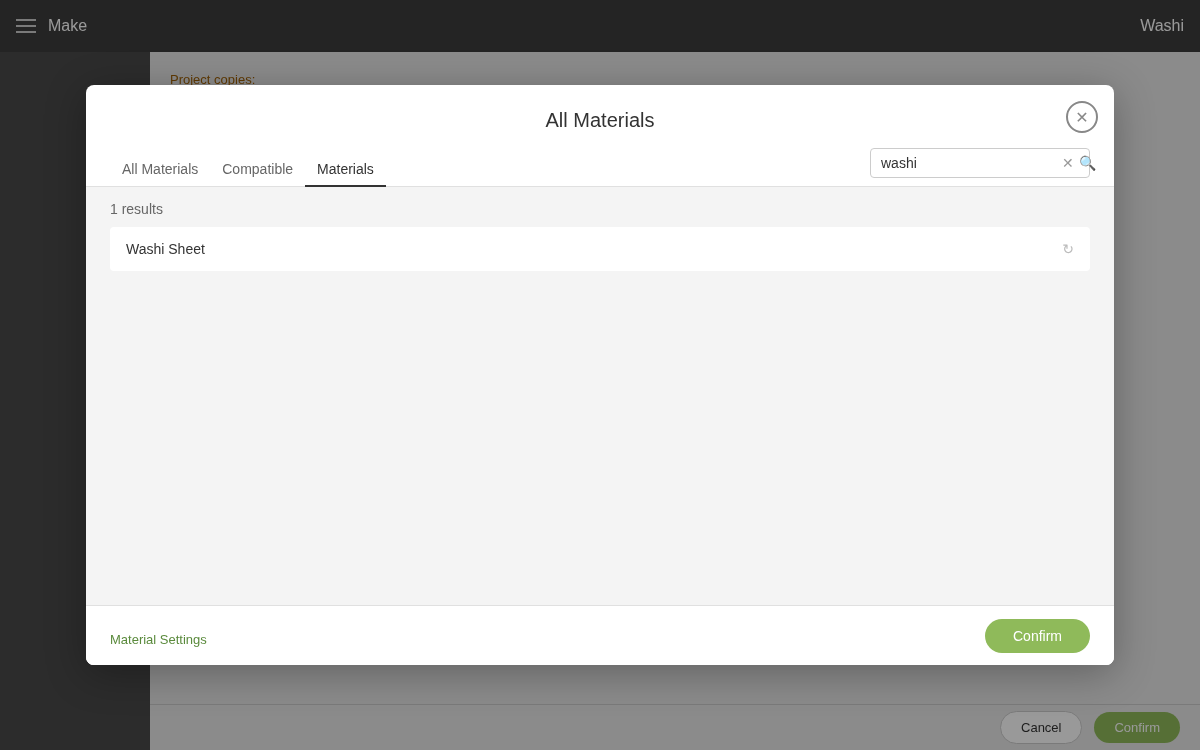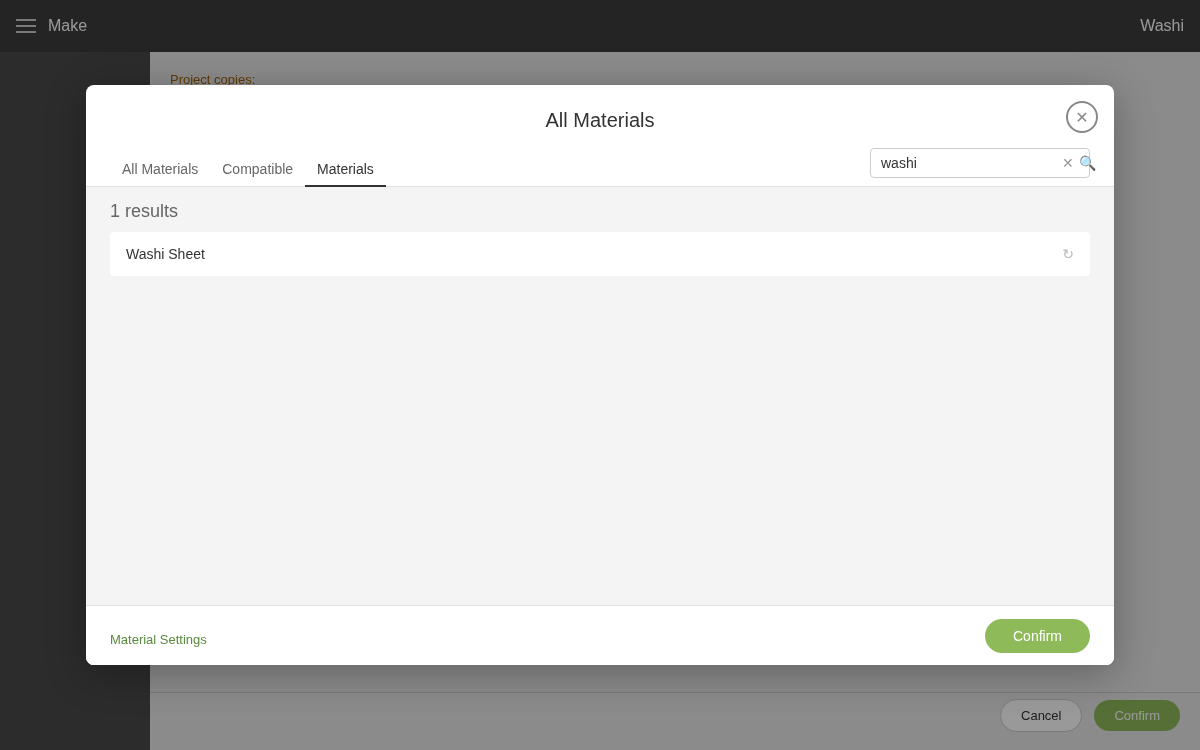--- a/index.html
+++ b/index.html
@@ -35,21 +35,21 @@
       width: 75px; height: 75px; background: #222; border-radius: 4px;
       display: flex; align-items: center; justify-content: center;
       color: #ccc; font-size: 28px; font-weight: 300; flex-shrink: 0;
     }
     .mat-info { padding-top: 4px; }
     .mat-info-title { font-size: 12px; color: #666; }
     .mat-info-edit { color: #5a8a3c; font-size: 12px; cursor: pointer; }
 
     
     .bottom-bar {
-      position: absolute; bottom: 12px; right: 0; width: 1050px; height: 46px;
+      position: absolute; bottom: 0; right: 0; width: 1050px; height: 46px;
       background: #e8e8e8; display: flex; align-items: center; justify-content: flex-end;
       padding: 0 20px; gap: 12px; border-top: 1px solid #ccc;
     }
     .btn-cancel {
       background: #fff; border: 1px solid #ccc; border-radius: 20px;
       padding: 8px 20px; font-size: 13px; color: #333; cursor: pointer;
     }
     .btn-confirm {
       background: #8fba5a; border: none; border-radius: 20px;
       padding: 8px 20px; font-size: 13px; color: #fff; cursor: pointer;
@@ -94,21 +94,21 @@
       display: flex; align-items: center; border: 1px solid #ccc; border-radius: 4px;
       padding: 6px 10px; width: 220px; background: #fff;
     }
     .search-input {
       border: none; outline: none; font-size: 14px; flex: 1; color: #333;
     }
     .search-clear { color: #999; cursor: pointer; font-size: 14px; margin-right: 6px; }
     .search-icon-btn { color: #666; cursor: pointer; font-size: 14px; }
 
     .modal-body { flex: 1; padding: 0 24px 80px; background: #f4f4f4; }
-    .results-count { font-size: 18px; color: #666; padding: 14px 0 10px; }
+    .results-count { font-size: 14px; color: #666; padding: 14px 0 10px; }
     .results-list { background: #fff; border-radius: 4px; overflow: hidden; }
     .result-item {
       display: flex; align-items: center; justify-content: space-between;
       padding: 14px 16px; border-bottom: 1px solid #f0f0f0;
       font-size: 14px; color: #333;
     }
     .result-item:last-child { border-bottom: none; }
     .result-loading { color: #bbb; font-size: 14px; }
 
     .modal-footer {

